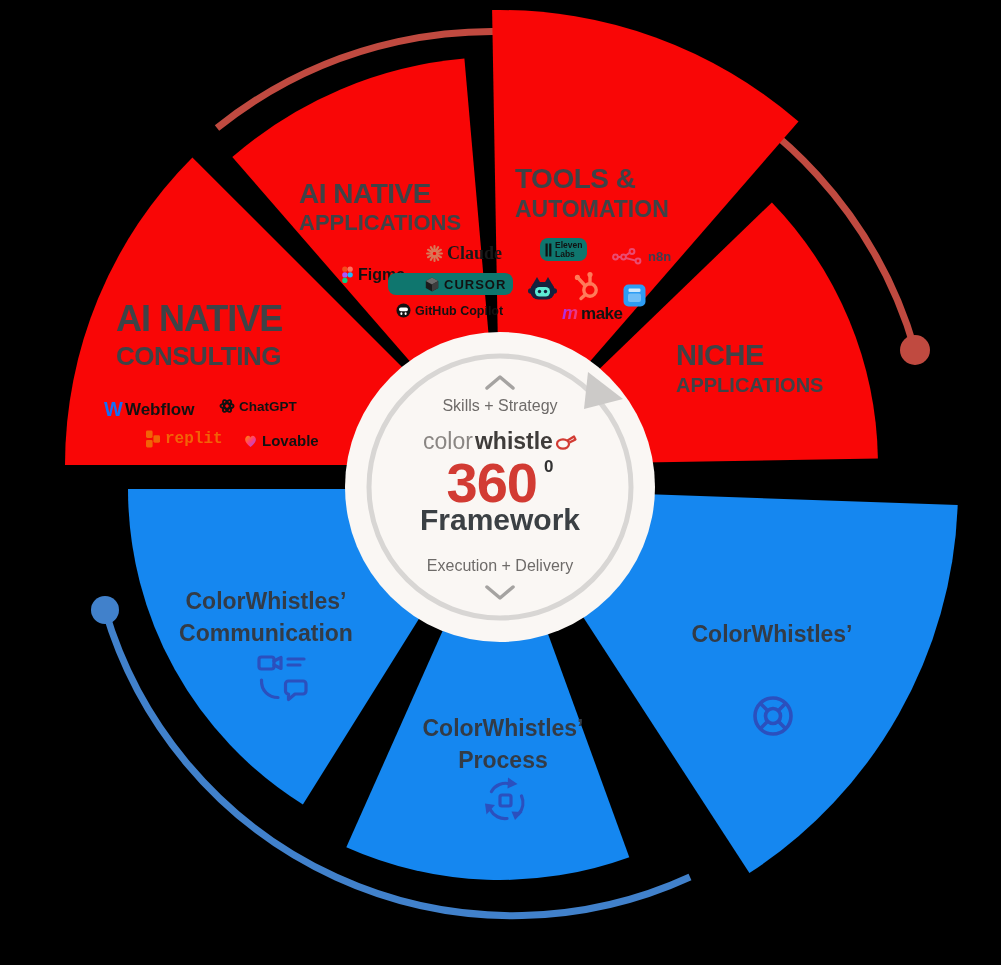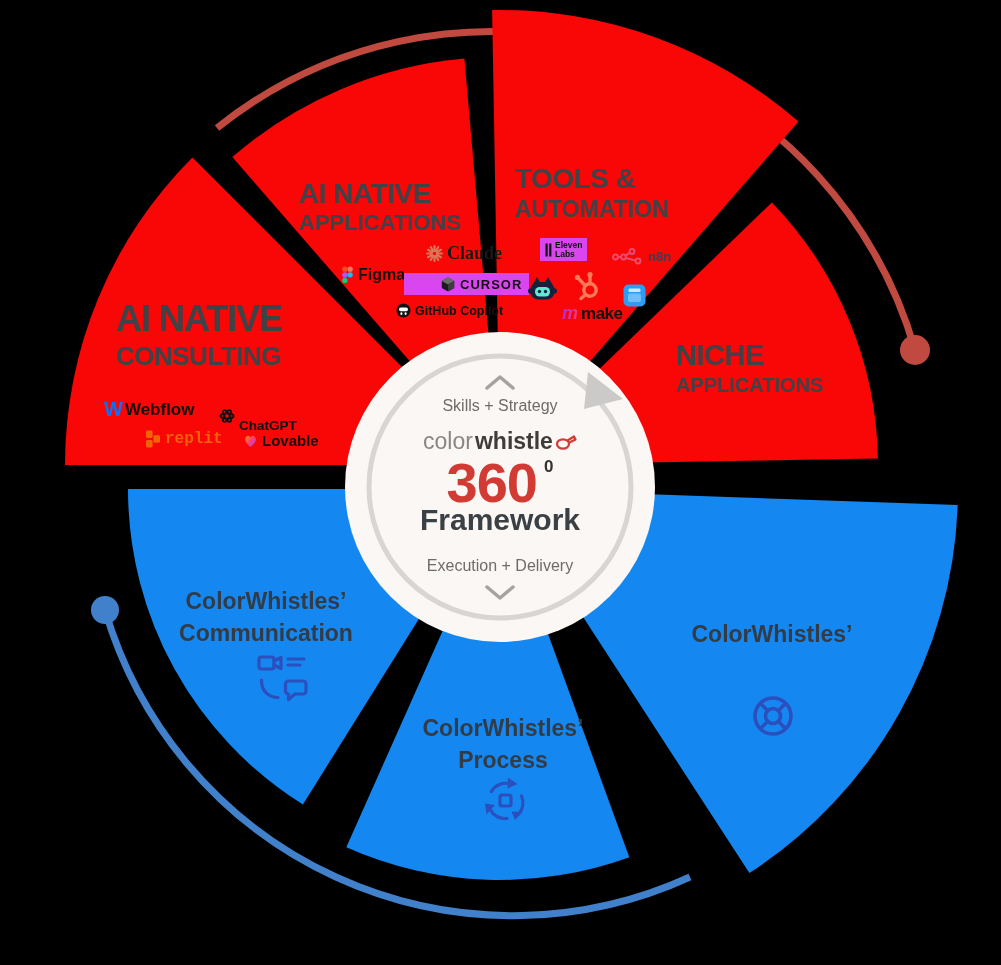--- a/index.html
+++ b/index.html
@@ -27,21 +27,21 @@
   
   .blue-label{position:absolute;color:#333B46;font-weight:800;font-size:23px;
               line-height:1.4;text-align:center;}
   #b-comm{left:146px;top:585px;width:240px;}
   #b-proc{left:383px;top:712px;width:240px;}
   #b-supp{left:646px;top:618px;width:252px;}
 
   
   .logo{position:absolute;display:flex;align-items:center;gap:4px;white-space:nowrap;}
   .lt{font-weight:800;color:#121212;}
-  .chip{background:#d946ef;border-radius:0;display:flex;align-items:center;
+  .chip{background:#0f766e;border-radius:8px;display:flex;align-items:center;
         gap:5px;padding:3px 7px;}
   .mono{font-family:"Liberation Mono",monospace;font-weight:700;color:#F26207;}
   .serif{font-family:"Liberation Serif",serif;font-weight:700;color:#191919;}
   .mgrad{font-weight:900;font-style:italic;font-size:18px;
          background:linear-gradient(100deg,#B02EDE 20%,#F0377B 80%);
          -webkit-background-clip:text;background-clip:text;color:transparent;}
   .wf-w{font-weight:900;font-size:20px;color:#146EF5;letter-spacing:-2px;}
   .n8n-t{font-weight:800;font-size:13px;color:#3A3F52;}
   .el-txt{font-weight:800;font-size:8.5px;line-height:1.05;color:#111;}
 
@@ -102,21 +102,21 @@
   <div class="logo" style="left:104px;top:398px;">
     <span class="wf-w">W</span>
     <span class="lt" style="font-size:17px;">Webflow</span>
   </div>
   <div class="logo" style="left:219px;top:398px;">
     <svg width="16" height="16" viewBox="0 0 16 16">
       <ellipse cx="8" cy="8" rx="6.6" ry="2.6" fill="none" stroke="#111" stroke-width="1.8"></ellipse>
       <ellipse cx="8" cy="8" rx="6.6" ry="2.6" fill="none" stroke="#111" stroke-width="1.8" transform="rotate(60 8 8)"></ellipse>
       <ellipse cx="8" cy="8" rx="6.6" ry="2.6" fill="none" stroke="#111" stroke-width="1.8" transform="rotate(120 8 8)"></ellipse>
     </svg>
-    <span class="lt" style="font-size:13.5px;margin-top:20px;">ChatGPT</span>
+    <span class="lt" style="font-size:13.5px;">ChatGPT</span>
   </div>
   <div class="logo" style="left:145px;top:430px;">
     <svg width="16" height="18" viewBox="0 0 16 18">
       <rect x="1" y="0.5" width="6.6" height="7.4" rx="1.4" fill="#F26207"></rect>
       <rect x="1" y="10" width="6.6" height="7.4" rx="1.4" fill="#F26207"></rect>
       <rect x="8.4" y="5.3" width="6.6" height="7.4" rx="1.4" fill="#F26207"></rect>
     </svg>
     <span class="mono" style="font-size:16px;">replit</span>
   </div>
   <div class="logo" style="left:243px;top:432px;">
@@ -142,21 +142,21 @@
   <div class="logo" style="left:341px;top:266px;">
     <svg width="13" height="18" viewBox="0 0 12 17">
       <rect x="1" y="0.5" width="5" height="5" rx="2.4" fill="#F24E1E"></rect>
       <rect x="6" y="0.5" width="5" height="5" rx="2.4" fill="#FF7262"></rect>
       <rect x="1" y="5.8" width="5" height="5" rx="2.4" fill="#A259FF"></rect>
       <circle cx="8.5" cy="8.3" r="2.5" fill="#1ABCFE"></circle>
       <circle cx="3.5" cy="13.6" r="2.5" fill="#0ACF83"></circle>
     </svg>
     <span class="lt" style="font-size:16px;">Figma</span>
   </div>
-  <div class="chip abs" style="left:404px;top:273px;height:16px;padding-left:37px;">
+  <div class="chip abs" style="left:388px;top:273px;height:16px;padding-left:37px;">
     <svg width="14" height="15" viewBox="0 0 14 15">
       <polygon points="7,0.5 13.2,4 13.2,11 7,14.5 0.8,11 0.8,4" fill="#1b1b1b"></polygon>
       <polygon points="0.8,4 7,7.5 13.2,4 7,0.5" fill="#6b6b6b"></polygon>
       <polygon points="7,7.5 13.2,4 13.2,11 7,14.5" fill="#3d3d3d"></polygon>
     </svg>
     <span class="lt" style="font-size:13px;letter-spacing:1px;">CURSOR</span>
   </div>
   <div class="logo" style="left:396px;top:303px;">
     <svg width="15" height="15" viewBox="0 0 15 15">
       <circle cx="7.5" cy="7.5" r="7" fill="#111"></circle>

